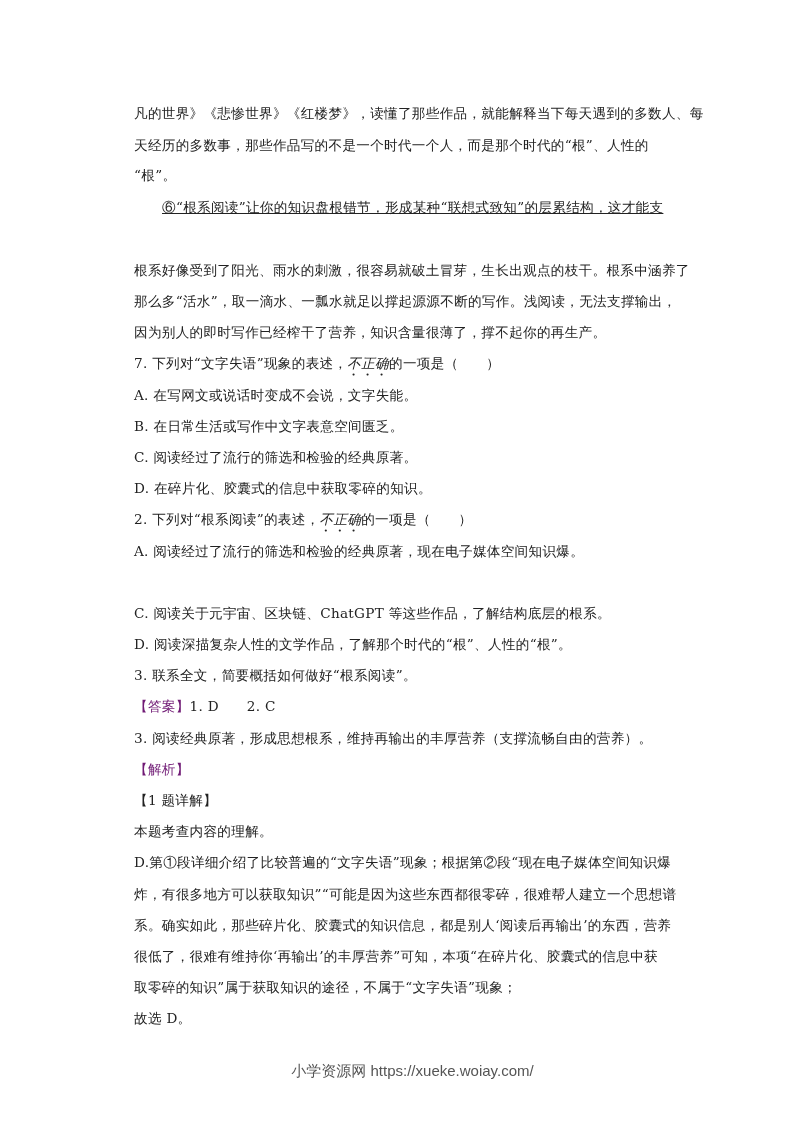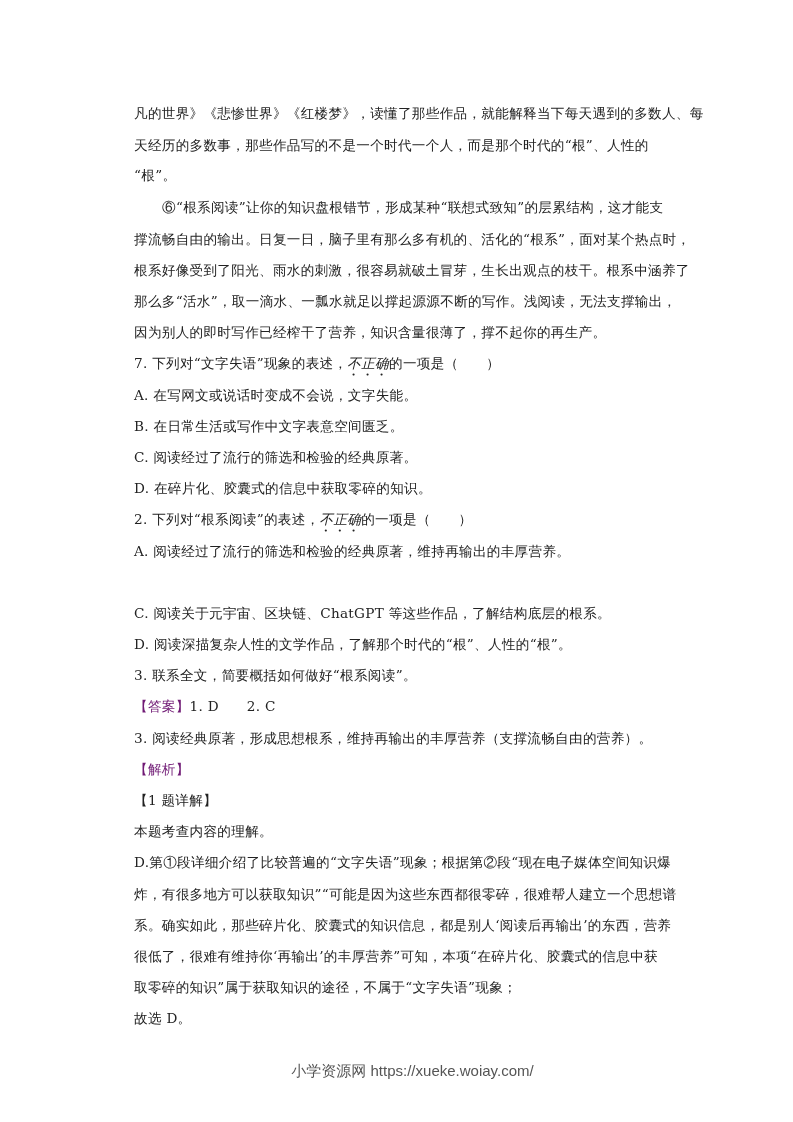--- a/index.html
+++ b/index.html
@@ -1,52 +1,51 @@
 <!DOCTYPE html>
 <html><head>
 <meta charset="utf-8">
 <style>
   html, body { margin: 0; padding: 0; background: #ffffff; }
   body { width: 793px; height: 1122px; position: relative; overflow: hidden;
          font-family: "DejaVu Serif", "Liberation Serif", serif; color: #222; }
   .page { position: absolute; left: 16px; top: 0; width: 793px; height: 1122px; }
   .line { position: absolute; left: 118px; font-size: 13.6px; line-height: 18px; white-space: nowrap; letter-spacing: 0.3px; }
-  .indent { left: 146px; }
+  .indent { left: 146px; text-decoration: underline; }
   .accent { color: #701a75; }
   .dotted { text-emphasis: dot; -webkit-text-emphasis: dot; text-emphasis-position: under; font-style: italic; -webkit-text-emphasis-position: under; }
   .footer { position: absolute; left: 0; width: 793px; top: 1062px; text-align: center;
             font-family: Liberation Sans, sans-serif; font-size: 15px; color: #555; }
 </style>
 </head>
 <body>
 
 <div class="page">
 
   <div class="line" style="top:104px">凡的世界》《悲惨世界》《红楼梦》，读懂了那些作品，就能解释当下每天遇到的多数人、每</div>
   <div class="line" style="top:136px">天经历的多数事，那些作品写的不是一个时代一个人，而是那个时代的“根”、人性的</div>
   <div class="line" style="top:166px">“根”。</div>
 
   <div class="line indent" style="top:198px">⑥“根系阅读”让你的知识盘根错节，形成某种“联想式致知”的层累结构，这才能支</div>
-  <div class="line" style="top:230px">撑流畅自由的输出。日复一日，脑子里有那么多有机的、活化的“根系”，面对某个热点时，</div>
   <div class="line" style="top:261px">根系好像受到了阳光、雨水的刺激，很容易就破土冒芽，生长出观点的枝干。根系中涵养了</div>
   <div class="line" style="top:292px">那么多“活水”，取一滴水、一瓢水就足以撑起源源不断的写作。浅阅读，无法支撑输出，</div>
   <div class="line" style="top:323px">因为别人的即时写作已经榨干了营养，知识含量很薄了，撑不起你的再生产。</div>
 
   <div class="line" style="top:354px">
     <span>7. 下列对“文字失语”现象的表述，</span><span class="dotted">不正确</span><span>的一项是（　　）</span>
   </div>
   <div class="line" style="top:386px">A. 在写网文或说话时变成不会说，文字失能。</div>
   <div class="line" style="top:417px">B. 在日常生活或写作中文字表意空间匮乏。</div>
   <div class="line" style="top:448px">C. 阅读经过了流行的筛选和检验的经典原著。</div>
   <div class="line" style="top:479px">D. 在碎片化、胶囊式的信息中获取零碎的知识。</div>
 
   <div class="line" style="top:510px">
     <span>2. 下列对“根系阅读”的表述，</span><span class="dotted">不正确</span><span>的一项是（　　）</span>
   </div>
-  <div class="line" style="top:542px">A. 阅读经过了流行的筛选和检验的经典原著，维持再输出的丰厚营养。</div>
+  <div class="line" style="top:542px">A. 阅读经过了流行的筛选和检验的经典原著，现在电子媒体空间知识爆。</div>
   <div class="line" style="top:604px">C. 阅读关于元宇宙、区块链、ChatGPT 等这些作品，了解结构底层的根系。</div>
   <div class="line" style="top:635px">D. 阅读深描复杂人性的文学作品，了解那个时代的“根”、人性的“根”。</div>
 
   <div class="line" style="top:666px">3. 联系全文，简要概括如何做好“根系阅读”。</div>
 
   <div class="line" style="top:697px">
     <span class="accent">【答案】</span><span>1. D　　2. C</span>
   </div>
   <div class="line" style="top:729px">3. 阅读经典原著，形成思想根系，维持再输出的丰厚营养（支撑流畅自由的营养）。</div>
 

